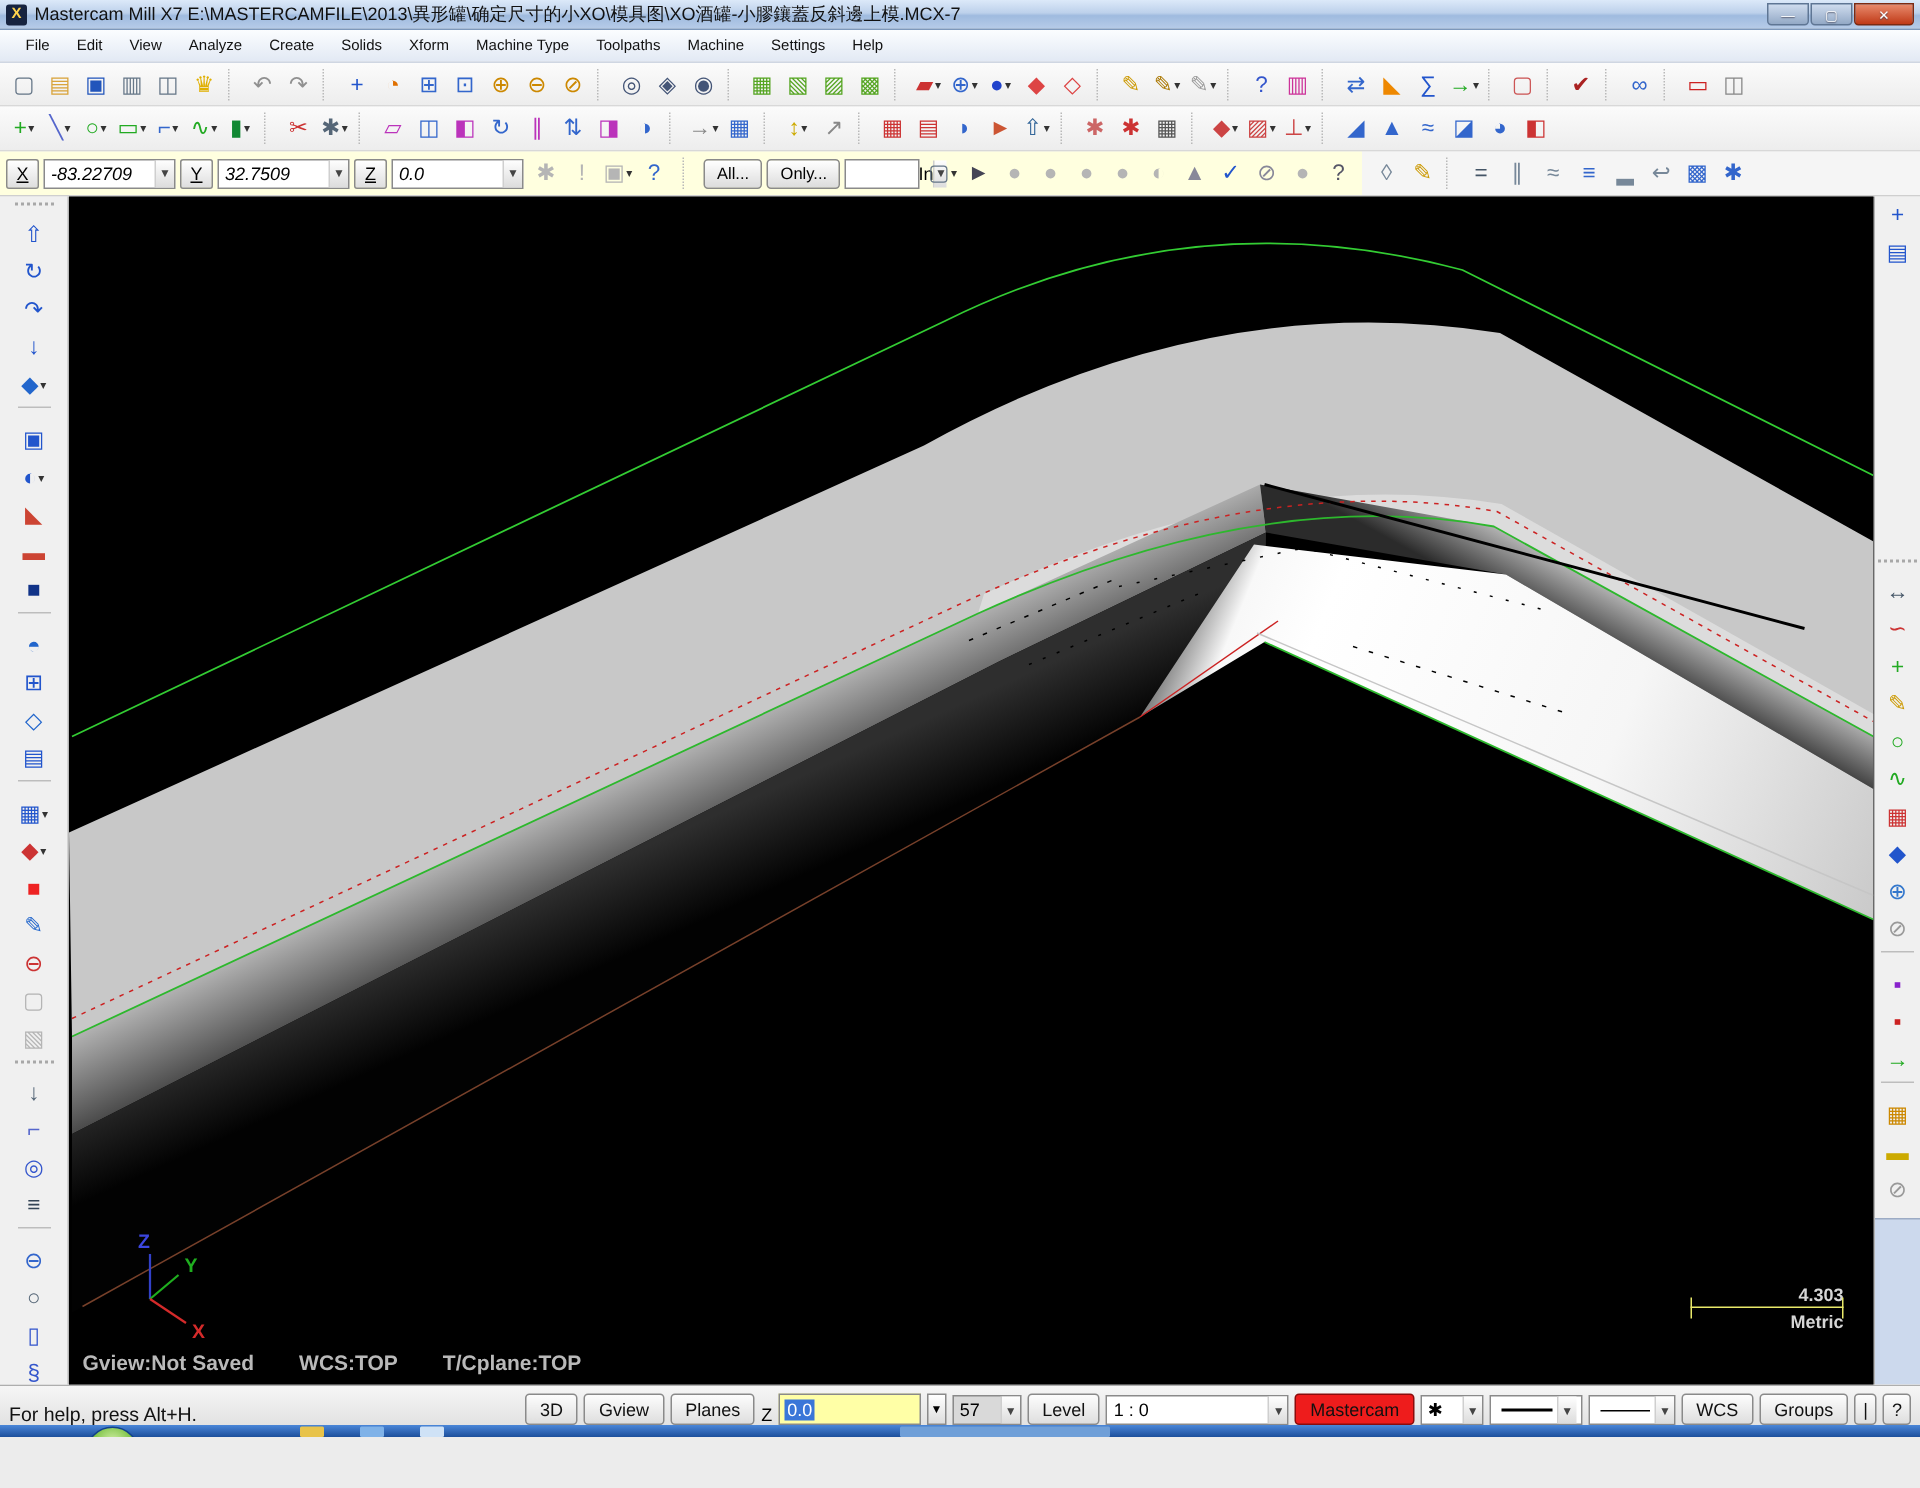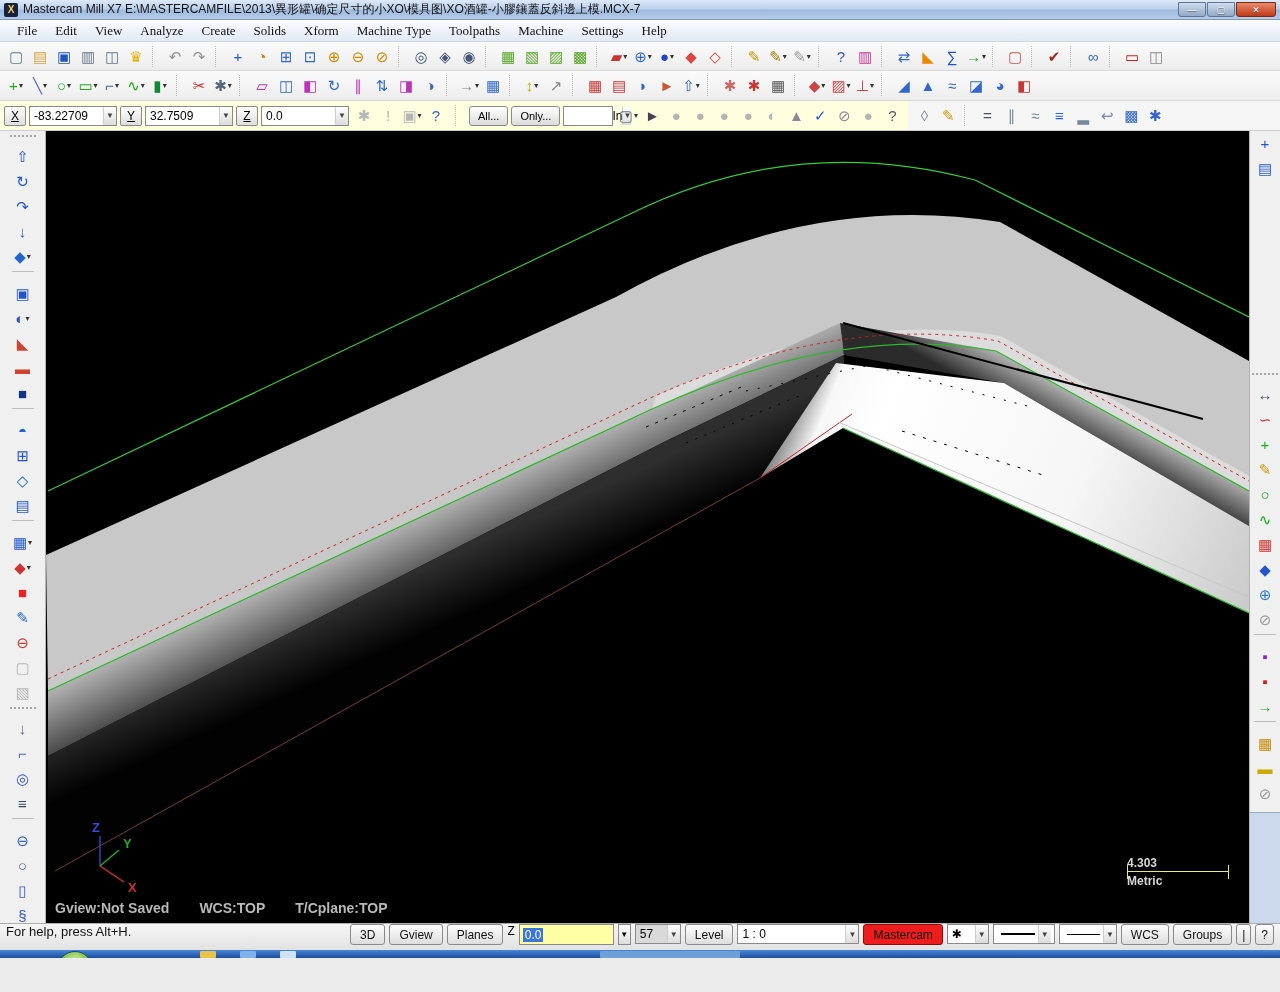--- a/index.html
+++ b/index.html
@@ -15,21 +15,21 @@
   .title{font-size:12px;color:#111;white-space:nowrap;overflow:hidden;flex:1;}
   .winbtns{display:flex;gap:1px;}
   .wbtn{width:28px;height:15px;font-size:9px;display:flex;align-items:center;justify-content:center;
     border:1px solid #5f7694;border-radius:0 0 3px 3px;color:#fff;
     background:linear-gradient(#cfdcee,#93a9c6);text-shadow:0 1px 1px #445;}
   .wbtn.close{background:linear-gradient(#e88a6d,#c03a17);border-color:#7c2a12;width:40px;}
 
   
   .menubar{height:22px;display:flex;align-items:center;padding:0 8px;
     background:linear-gradient(#fbfdff,#e2e9f4);border-bottom:1px solid #cfd6e2;}
-  .mitem{font-size:13px;color:#111;padding:2px 9px;cursor:default;font-family:Liberation Serif, serif;}
+  .mitem{font-size:10px;color:#111;padding:2px 9px;cursor:default;}
 
   
   .toolbar{display:flex;align-items:center;padding:1px 4px;background:linear-gradient(#fbfbfb,#ededed);
     border-bottom:1px solid #d8d8d8;}
   .row1{height:29px;}.row2{height:30px;}
   .tbtn{display:inline-flex;align-items:center;justify-content:center;min-width:24px;height:24px;
     border-radius:2px;position:relative;}
   .tbtn .glyph{font-size:15px;line-height:1;}
   .tbtn.dis .glyph{color:#b5b5b5 !important;}
   .tbtn .dd{font-size:8px;color:#333;margin-left:1px;}
@@ -40,21 +40,21 @@
   .ribbon-left{display:flex;align-items:center;background:#ffffdf;padding:0 4px;gap:3px;}
   .ribbon-right{display:flex;align-items:center;background:#f5f5f5;flex:1;padding:0 4px;}
   .axisbtn{width:22px;height:20px;border:1px solid #8a8a8a;border-radius:2px;font-size:12px;
     background:linear-gradient(#ffffff,#dedede);display:flex;align-items:center;justify-content:center;
     text-decoration:underline;}
   .combo{display:flex;align-items:center;height:20px;border:1px solid #8a8a8a;background:#fff;
     font-size:12px;padding-left:4px;}
   .combo .cval{flex:1;white-space:nowrap;}
   .combo .arr{width:13px;align-self:stretch;display:flex;align-items:center;justify-content:center;
     font-size:8px;color:#444;border-left:1px solid #cfcfcf;background:linear-gradient(#fefefe,#dcdcdc);}
-  .cw88{width:88px;}.cw70{width:46px;padding-left:48px;}
+  .cw88{width:88px;font-style:italic;}.cw70{width:46px;padding-left:48px;}
   .sqbtn{height:20px;border:1px solid #8a8a8a;border-radius:3px;font-size:11px;padding:0 8px;
     background:linear-gradient(#ffffff,#dcdcdc);display:flex;align-items:center;}
 
   .ribbonlabel{height:33px;background:#e6e3dc;border-bottom:1px solid #9a9a9a;position:relative;}
   .ribbonlabel span{position:absolute;left:190px;top:6px;font-size:12px;color:#111;}
 
   
   .main{display:flex;height:792px;}
   .leftbar{width:46px;background:#f0f0f0;border-right:1px solid #b5b5b5;padding-top:2px;overflow:hidden;}
   .rightbar{width:31px;background:#f0f0f0;border-left:1px solid #b5b5b5;display:flex;flex-direction:column;overflow:hidden;}
@@ -63,28 +63,28 @@
   .vbar .tsep{width:22px;height:8px;border-left:none;border-top:1px solid #bdbdbd;margin:2px 0;}
   .grip{width:26px;height:7px;border-top:2px dotted #a8a8a8;margin:2px auto 2px auto;}
   .rspacer{height:190px;}
   .bluepanel{flex:1;background:#ccd9ed;border-top:1px solid #9cabc4;margin-top:6px;}
 
   .viewport{position:relative;width:1203px;height:792px;background:#000;overflow:hidden;
     box-shadow:inset 1px 1px 0 #5a5a5a;}
   .viewport svg{position:absolute;left:0;top:0;}
   .gviewline{position:absolute;left:9px;bottom:7px;display:flex;gap:30px;
     font-size:14px;font-weight:bold;color:#b9b9b9;text-shadow:1px 1px 1px #000;}
-  .scalebox{position:absolute;right:20px;bottom:35px;width:102px;text-align:left;
+  .scalebox{position:absolute;right:20px;bottom:35px;width:102px;text-align:right;
     color:#d6d6d6;font-size:12px;font-weight:bold;}
   .scaleline{position:relative;height:0;border-top:1px solid #e9e96a;margin:1px 0 2px 0;}
   .scaleline::before,.scaleline::after{content:"";position:absolute;top:-7px;width:1px;height:14px;background:#e9e96a;}
   .scaleline::before{left:0;}.scaleline::after{right:0;}
 
   
-  .statusbar{height:27px;display:flex;align-items:flex-start;gap:4px;padding:0 6px;
+  .statusbar{height:27px;display:flex;align-items:flex-end;gap:4px;padding:0 6px;
     background:linear-gradient(#f6f6f6,#e2e2e2);border-top:1px solid #aeaeae;}
   .helptext{font-size:13px;color:#111;flex:1;}
   .sbtn{height:21px;border:1px solid #8a8a8a;border-radius:3px;font-size:12px;color:#111;
     background:linear-gradient(#fdfdfd,#dedede);display:flex;align-items:center;padding:0 9px;}
   .sbtn.red{background:#ee1c1c;border-color:#8a0c0c;color:#111;font-weight:normal;}
   .zfield{width:95px;height:21px;background:#ffffa6;border:1px solid #8a8a8a;display:flex;align-items:center;
     font-size:12px;padding-left:3px;}
   .zfield .sel{background:#3a76d8;color:#fff;padding:0 2px;}
   .spin{width:13px;height:21px;border:1px solid #8a8a8a;background:linear-gradient(#fff,#ddd);
     font-size:8px;display:flex;align-items:center;justify-content:center;}

